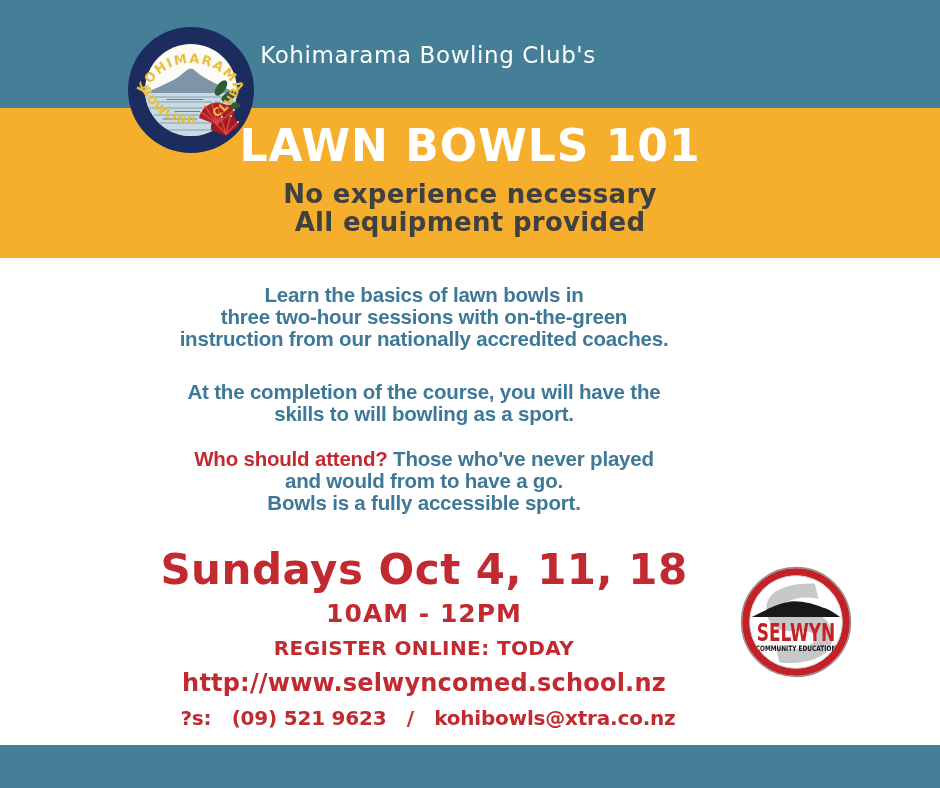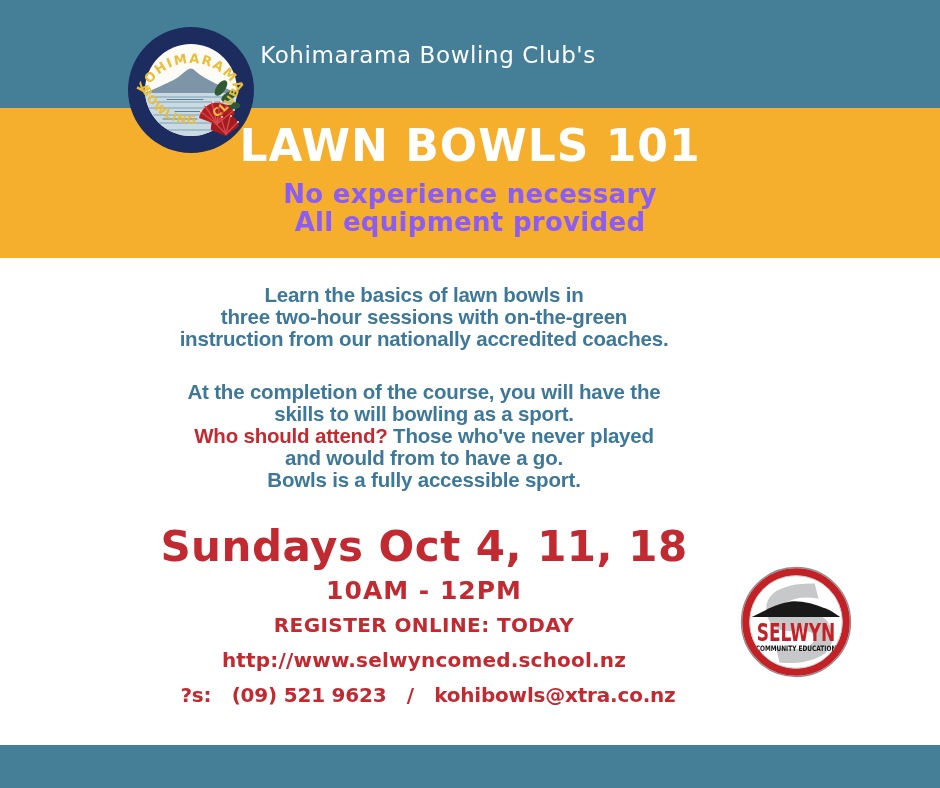--- a/index.html
+++ b/index.html
@@ -17,41 +17,41 @@
     position:absolute;left:0;top:42px;width:856px;text-align:center;
     color:#ffffff;font-size:23px;font-weight:500;letter-spacing:.6px;
   }
   
   .banner-text{position:absolute;left:0;top:112px;width:940px;text-align:center;}
   .course-title{
     color:#ffffff;font-size:44px;font-weight:bold;letter-spacing:1px;
     line-height:52px;margin:8px;
   }
   .banner-sub{
-    color:#8b5cf6;font-size:26px;font-weight:bold;letter-spacing:.3px;
+    color:#404040;font-size:26px;font-weight:bold;letter-spacing:.3px;
     line-height:28px;margin:0;
   }
   .banner-sub.first{margin-top:6px;}
   
   .content{
     position:absolute;left:0;top:258px;width:848px;text-align:center;
     color:#3E7898;font-family:"Liberation Sans",sans-serif;
     font-weight:bold;font-size:20.5px;line-height:22px;letter-spacing:-.2px;
   }
   .para{margin:0 auto;}
   .para.p1{margin-top:26px;}
   .para.p2{margin-top:31px;}
-  .para.p3{}
+  .para.p3{margin-top:23px;}
   .lead-red{color:#C22A31;}
   
   .details{color:#C22A31;font-family:"DejaVu Sans","Liberation Sans",sans-serif;}
   .dates{font-size:42px;font-weight:bold;letter-spacing:.5px;line-height:46px;margin-top:33px;}
   .time{font-size:25px;font-weight:bold;letter-spacing:1px;line-height:28px;margin-top:7px;}
   .register{font-size:20px;font-weight:bold;letter-spacing:.4px;line-height:22px;margin-top:9px;}
-  .url{font-size:20px;font-weight:bold;letter-spacing:.2px;line-height:34px;margin-top:7px;}
+  .url{font-size:24px;font-weight:bold;letter-spacing:.2px;line-height:34px;margin-top:7px;}
   .contact{font-size:20px;font-weight:bold;line-height:26px;margin-top:5px;white-space:pre;margin-left:8px;}
   
   .club-logo{position:absolute;left:127px;top:26px;width:128px;height:128px;z-index:5;}
   .selwyn-logo{position:absolute;left:740px;top:566px;width:112px;height:112px;z-index:5;}
   svg text{font-family:"DejaVu Sans","Liberation Sans",sans-serif;}
 </style>
 </head>
 <body>
 
 <div class="flyer">

